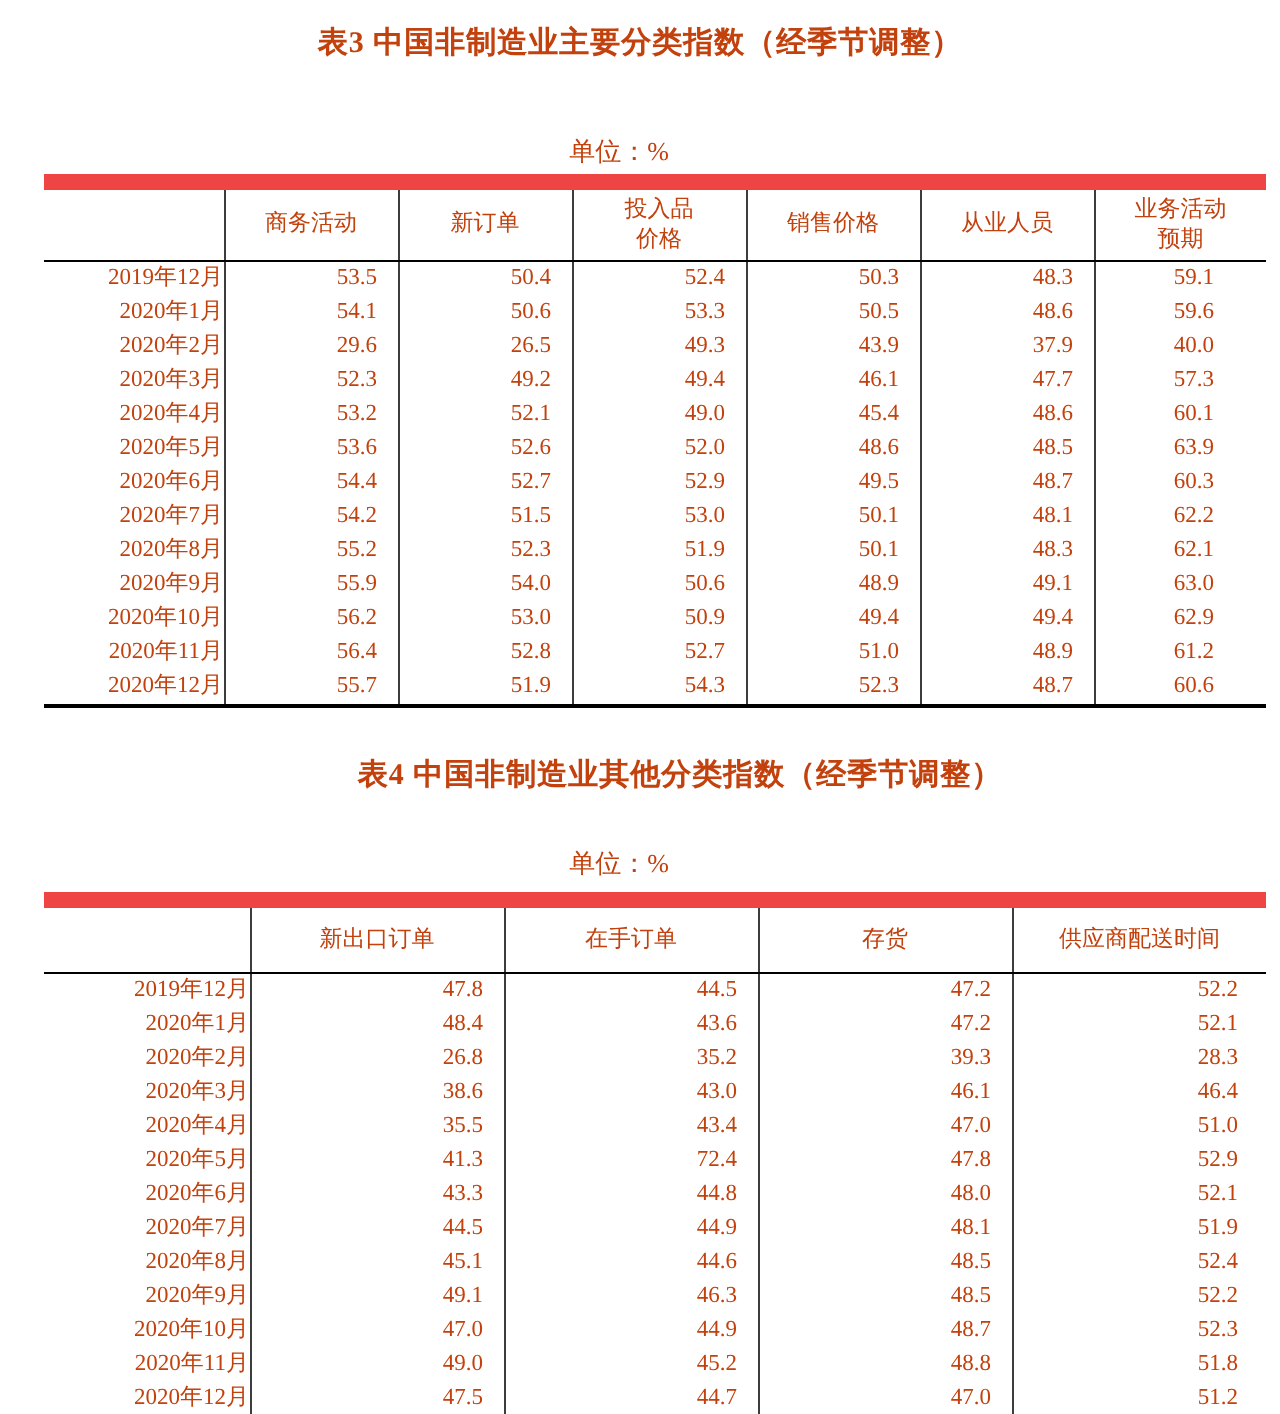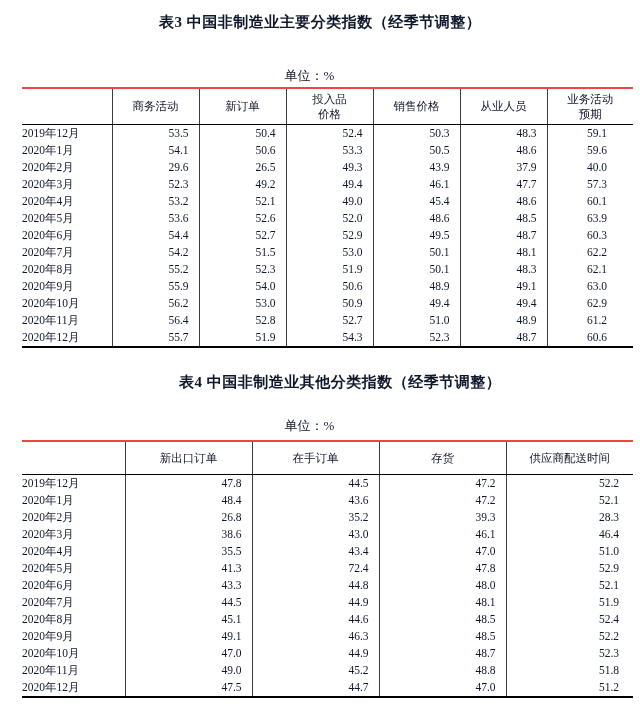--- a/index.html
+++ b/index.html
@@ -7,21 +7,21 @@
     padding: 0;
     background: #ffffff;
   }
   .page {
     position: relative;
     width: 640px;
     height: 707px;
     background: #ffffff;
     overflow: hidden;
     font-family: "Liberation Serif", "DejaVu Serif", serif;
-    color: #0f172a;
+    color: #c2410c;
   }
   .tbl-title {
     text-align: center;
     font-size: 15px;
     font-weight: bold;
     line-height: 20px;
     letter-spacing: 0.5px;
   }
   .title-3 { margin-top: 12px; }
   .title-4 { margin-top: 24px; margin-left: 40px; }
@@ -34,21 +34,21 @@
     font-size: 13px;
     line-height: 15px;
   }
   .unit-3 { margin-top: 36px; }
   .unit-4 { margin-top: 26px; }
   table.data-table {
     margin-left: 22px;
     width: 611px;
     table-layout: fixed;
     border-collapse: collapse;
-    border-top: 2px solid #ef4444;
+    border-top: 8px solid #ef4444;
     border-bottom: 2px solid #000;
     font-size: 11.5px;
   }
   .tbl-3 { margin-top: 4px; }
   .tbl-4 { margin-top: 7px; }
   table.data-table thead th {
     border-bottom: 1.5px solid #000;
     font-weight: normal;
     text-align: center;
     vertical-align: middle;
@@ -62,21 +62,21 @@
   table.data-table td + td {
     border-left: 1px solid #3d3d3d;
   }
   table.data-table tbody td {
     height: 17px;
     line-height: 17px;
     padding: 0;
     vertical-align: middle;
   }
   table.data-table tbody td.date-cell {
-    text-align: left;
+    text-align: right;
   }
   table.data-table tbody td.num-cell {
     text-align: right;
     padding-right: 10px;
   }
   .tbl-3 tbody td.num-cell:last-child { padding-right: 26px; }
   .tbl-4 tbody td.num-cell:last-child { padding-right: 14px; text-align: right; }
 </style>
 </head>
 <body>

